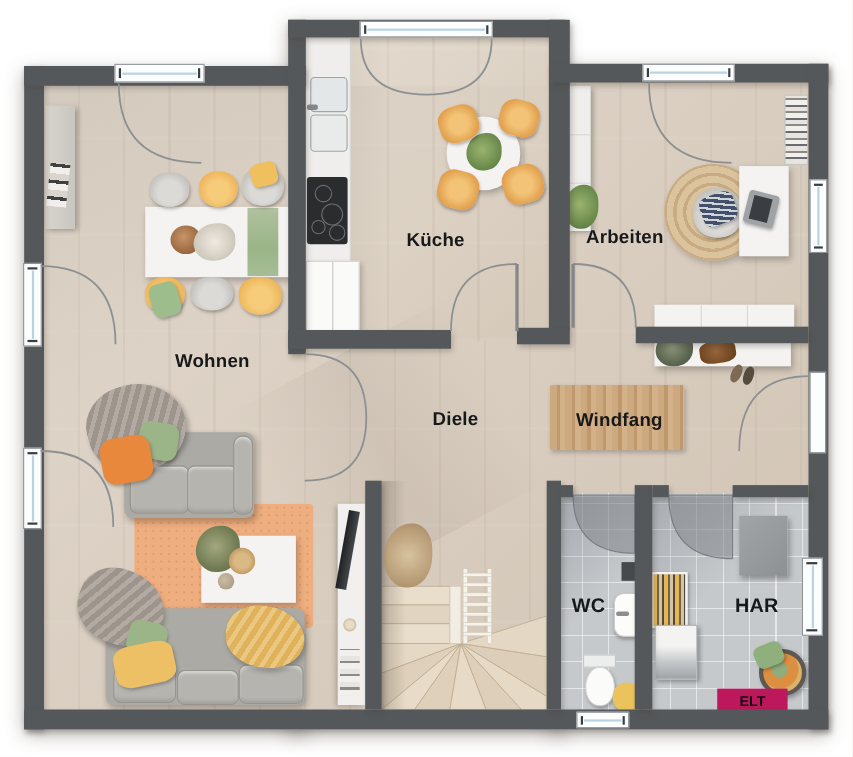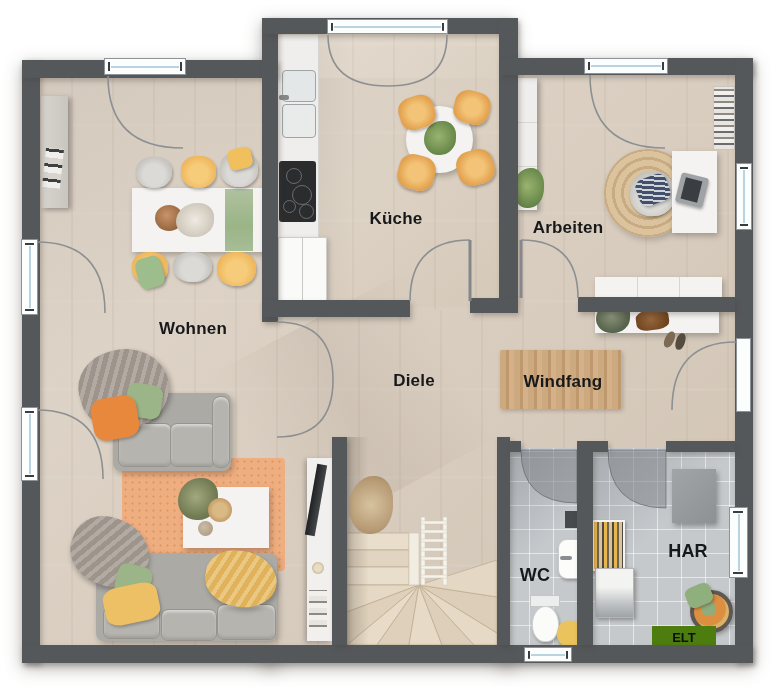--- a/index.html
+++ b/index.html
@@ -156,21 +156,21 @@
   <div class="abs" style="left:560px;top:556px;width:12px;height:4px;background:#8b8e90;border-radius:2px;"></div>
   <div class="abs" style="left:530px;top:595px;width:30px;height:12px;background:#eceded;border:1px solid #c5c7c7;box-sizing:border-box;"></div>
   <div class="abs" style="left:532px;top:606px;width:27px;height:36px;background:#fbfbfa;border:1px solid #cfd1d1;box-sizing:border-box;border-radius:50% 50% 46% 46%;box-shadow:1px 2px 3px rgba(0,0,0,0.25);"></div>
   <div class="pillow" style="left:557px;top:621px;width:29px;height:27px;background:#eac35c;transform:rotate(12deg);border-radius:45% 55% 50% 50%;"></div>
 
   <div class="abs" style="left:672px;top:469px;width:44px;height:54px;background:linear-gradient(135deg,#a2a5a8,#8e9194);box-shadow:2px 3px 5px rgba(0,0,0,0.3);"></div>
   <div class="abs" style="left:592px;top:520px;width:33px;height:51px;background:repeating-linear-gradient(90deg,#e7b650 0 3px,#6e6555 3px 5px,#d8c49c 5px 8px,#4e4a42 8px 10px);border:2px solid #f6f5f3;box-sizing:border-box;box-shadow:1px 2px 3px rgba(0,0,0,0.3);"></div>
   <div class="abs" style="left:595px;top:568px;width:39px;height:50px;background:linear-gradient(180deg,#f3f3f2 0 38%,#c3c6c8 70%,#9fa3a6);border:1px solid #b3b6b8;box-sizing:border-box;box-shadow:2px 2px 4px rgba(0,0,0,0.3);"></div>
   <div class="abs" style="left:690px;top:590px;width:43px;height:43px;border-radius:50%;border:4px solid #5d5952;box-sizing:border-box;background:radial-gradient(circle at 42% 42%, #8fac7c 0 24%, #dd8f41 27% 58%, #d9b36a 62% 100%);box-shadow:2px 2px 4px rgba(0,0,0,0.3);"></div>
   <div class="pillow" style="left:686px;top:585px;width:26px;height:21px;background:#8fb07c;transform:rotate(-22deg);"></div>
-  <div class="abs" style="left:652px;top:626px;width:64px;height:22px;background:#4d7c0f;display:flex;align-items:center;justify-content:center;">
+  <div class="abs" style="left:652px;top:626px;width:64px;height:22px;background:#be185d;display:flex;align-items:center;justify-content:center;">
     <span style="font-weight:700;font-size:13px;color:#0e0f10;">ELT</span>
   </div>
 
   <div class="abs" style="left:347px;top:437px;width:150px;height:208px;">
     <svg width="150" height="208" viewBox="0 0 150 208">
       <defs>
         <linearGradient id="stshade" x1="0" y1="0" x2="1" y2="0">
           <stop offset="0" stop-color="rgba(90,80,70,0.30)"></stop>
             <stop offset="1" stop-color="rgba(90,80,70,0)"></stop>
         </linearGradient>
@@ -253,19 +253,19 @@
       <line x1="521" y1="240" x2="521" y2="298"></line>
     </g>
     <g fill="rgba(125,130,135,0.5)" stroke="rgba(90,94,98,0.6)" stroke-width="1">
       <path d="M577,450 L521,450 Q521,503 577,503 Z"></path>
       <path d="M666,450 L608,450 Q608,508 666,508 Z"></path>
     </g>
   </svg>
 
   <div class="lbl" style="left:193px;top:329px;">Wohnen</div>
   <div class="lbl" style="left:396px;top:219px;">Küche</div>
-  <div class="lbl" style="left:568px;top:228px;text-align:right;">Arbeiten</div>
+  <div class="lbl" style="left:568px;top:216px;text-align:right;">Arbeiten</div>
   <div class="lbl" style="left:414px;top:381px;">Diele</div>
   <div class="lbl" style="left:563px;top:382px;">Windfang</div>
-  <div class="lbl" style="left:535px;top:551px;font-size:18px;margin-top:24px;">WC</div>
+  <div class="lbl" style="left:535px;top:551px;font-size:18px;">WC</div>
   <div class="lbl" style="left:669px;top:551px;font-size:18px;margin-left:19px;">HAR</div>
 
 </div>
 
 </body></html>

